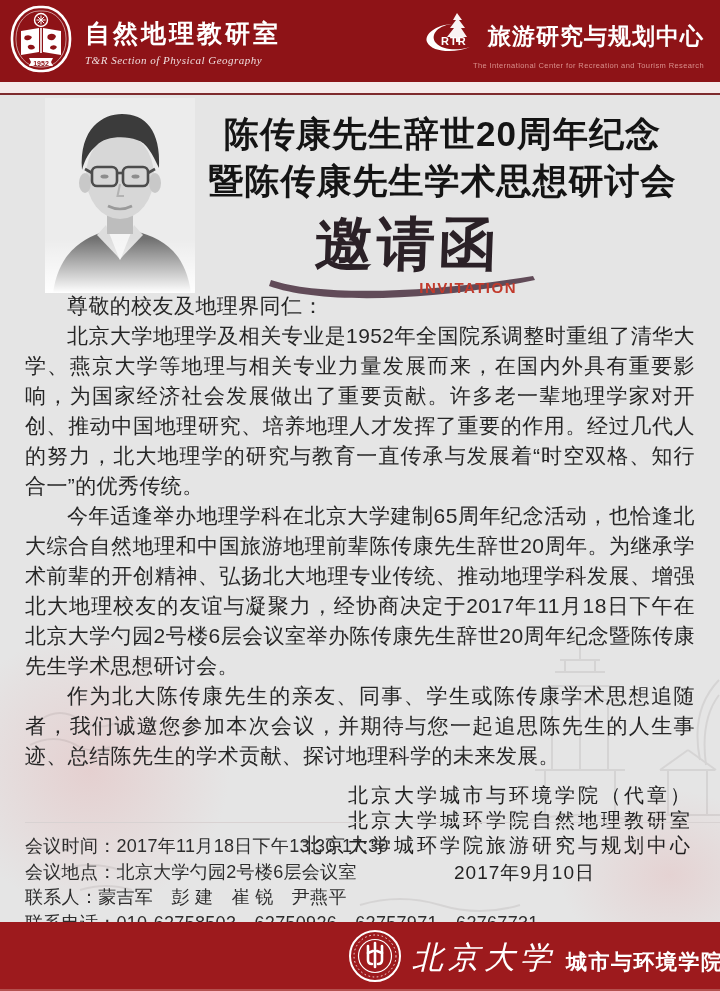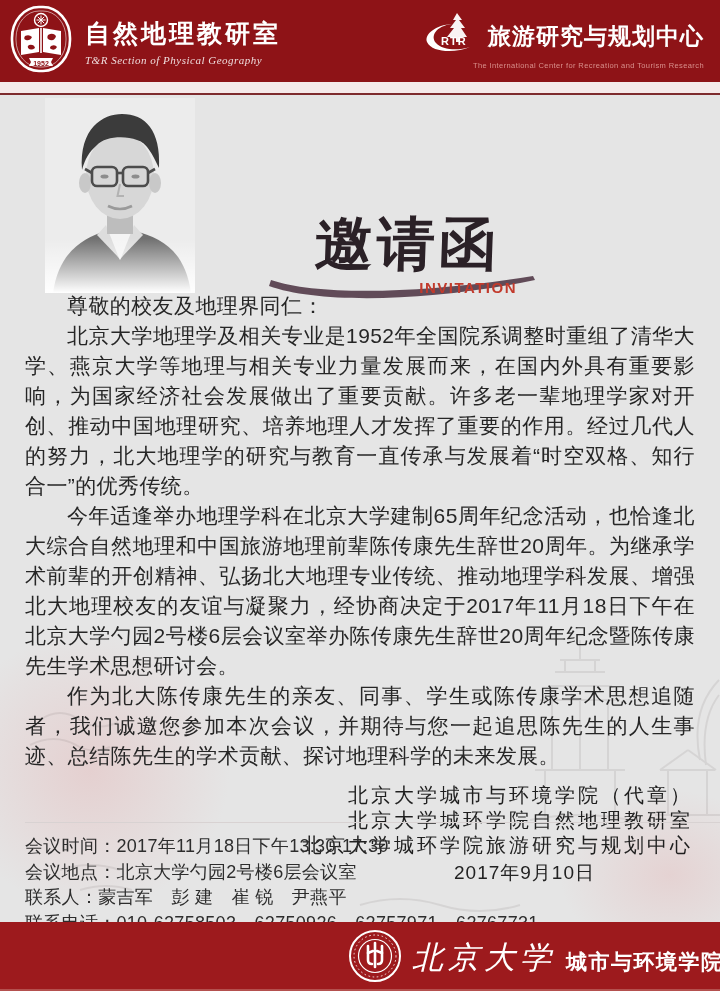--- a/index.html
+++ b/index.html
@@ -191,20 +191,24 @@
         <line x1="103" y1="75" x2="110" y2="71"></line>
       </g>
       <ellipse cx="59.5" cy="78.5" rx="4" ry="2" fill="#8d8d8d"></ellipse>
       <ellipse cx="90.5" cy="78.5" rx="4" ry="2" fill="#8d8d8d"></ellipse>
       <path d="M75,86 L72.5,98 L79,98" stroke="#b2b2b2" stroke-width="2" fill="none"></path>
       <path d="M63,108 Q75,114 87,108" stroke="#9a9a9a" stroke-width="2.6" fill="none"></path>
       <rect width="150" height="195" fill="url(#fade)"></rect>
     </svg>
   </div>
 
+  <div class="title-block">
+    <div>陈传康先生辞世20周年纪念</div>
+    <div>暨陈传康先生学术思想研讨会</div>
+  </div>
 
   <div class="invitation">
     <div class="inv-inner">
       <div class="inv-text">邀请函</div>
       <svg class="inv-sweep" width="290" height="26" viewBox="0 0 290 26">
         <path d="M8,6 C55,22 160,20 270,2 L272,6 C165,28 56,30 6,12 Z" fill="#4a3040" opacity=".85"></path>
       </svg>
       <div class="inv-en">INVITATION</div>
     </div>
   </div>

